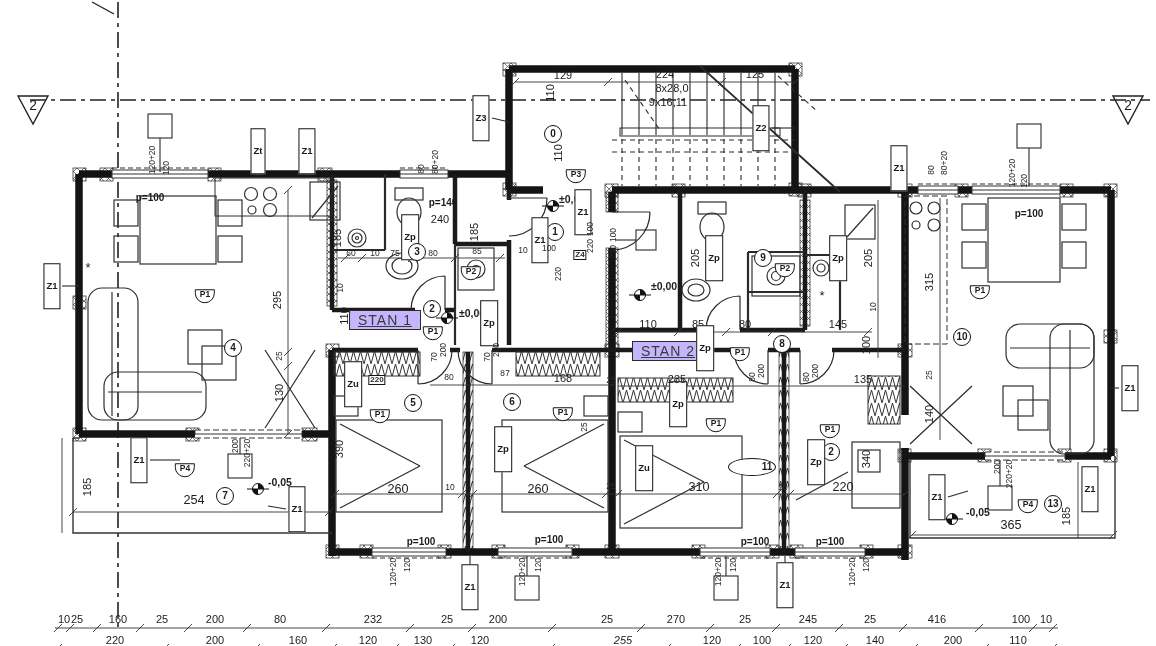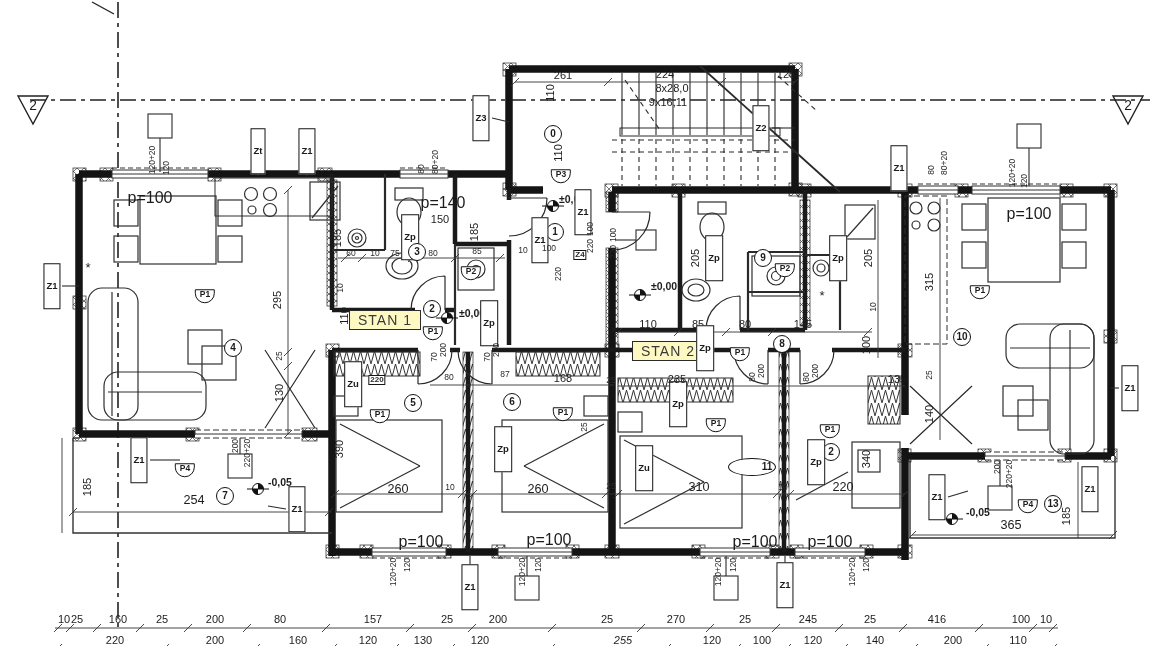--- a/index.html
+++ b/index.html
@@ -8,22 +8,22 @@
   svg{position:absolute;left:0;top:0;}
   #labels{position:absolute;left:0;top:0;width:1156px;height:646px;}
   .lb{position:absolute;transform:translate(-50%,-50%);font-size:11px;color:#1c1c1c;
       white-space:nowrap;line-height:1;}
   .v{transform:translate(-50%,-50%) rotate(-90deg);}
   .sm{font-size:8.5px;color:#2a2a2a;}
   .m{border:1.5px solid #141414;background:#fff;padding:17px 2px;font-size:9.5px;font-weight:bold;}
   .m.sm{font-size:8px;padding:0 1px;}
   .c{border:1.6px solid #141414;background:#fff;border-radius:50%;width:16px;height:16px;
      line-height:15px;text-align:center;font-weight:bold;font-size:10px;padding:0;}
-  .r{border:1.5px solid #2b2b2b;background:#fef9c3;padding:2px 8px;font-size:14px;color:#3a3a3a;letter-spacing:1px;}
-  .n{font-size:16px;}
+  .r{border:1.5px solid #2b2b2b;background:#c4b5fd;padding:2px 8px;font-size:14px;color:#3a3a3a;letter-spacing:1px;text-decoration:underline;}
+  .n{font-size:10px;font-weight:bold;}
   .l{font-size:10.5px;font-weight:bold;}
   .p{border:1.4px solid #141414;border-top:1.4px solid #141414;border-radius:0 0 20px 20px;
      padding:0 4px 3px;font-size:8.5px;font-weight:bold;background:#fff;}
 </style>
 </head>
 <body>
 
 <div id="stage">
 <svg width="1156" height="646" viewBox="0 0 1156 646">
   <defs>
@@ -393,29 +393,29 @@
     <line x1="55" y1="628" x2="1058" y2="628"></line>
     <path d="M54,632 L62,624 M66,632 L74,624 M93,632 L101,624 M136,632 L144,624 M184,632 L192,624 M243,632 L251,624 M322,632 L330,624 M406,632 L414,624 M468,632 L476,624 M548,632 L556,624 M637,632 L645,624 M706,632 L714,624 M772,632 L780,624 M835,632 L843,624 M899,632 L907,624 M975,632 L983,624 M1029,632 L1037,624 M1049,632 L1057,624"></path>
     <line x1="55" y1="648" x2="1058" y2="648"></line>
     <path d="M54,652 L62,644 M161,652 L169,644 M252,652 L260,644 M329,652 L337,644 M391,652 L399,644 M447,652 L455,644 M547,652 L555,644 M663,652 L671,644 M733,652 L741,644 M783,652 L791,644 M840,652 L848,644 M910,652 L918,644 M981,652 L989,644 M1049,652 L1057,644"></path>
   </g>
 </svg>
 
 <div id="labels">
       <div class="lb d" style="font-size: 13.75px; left: 33px; top: 106px;">2</div>
       <div class="lb d" style="font-size: 13.75px; left: 1128px; top: 106px;">2</div>
-      <div class="lb d" style="left: 563px; top: 75px;">261</div>
+      <div class="lb d" style="left: 563px; top: 75px;">129</div>
       <div class="lb d" style="left: 665px; top: 74px;">224</div>
       <div class="lb d" style="left: 672px; top: 88px;">8x28,0</div>
       <div class="lb d" style="left: 668px; top: 102px;">9x16,11</div>
-      <div class="lb d" style="left: 786px; top: 74px;">125</div>
+      <div class="lb d" style="left: 755px; top: 74px;">125</div>
       <div class="lb v" style="left: 550px; top: 93px;">110</div>
       <div class="lb c" style="left: 553px; top: 134px;">0</div>
       <div class="lb v" style="left: 558px; top: 153px;">110</div>
-      <div class="lb p" style="left: 561px; top: 176px; text-align: right;">P3</div>
+      <div class="lb p" style="left: 576px; top: 176px; text-align: right;">P3</div>
       <div class="lb l" style="left: 572px; top: 199px;">±0,04</div>
       <div class="lb m" style="left: 481px; top: 118px;">Z3</div>
       <div class="lb m" style="left: 761px; top: 128px;">Z2</div>
       <div class="lb v sm" style="left: 152px; top: 160px;">120+20</div>
       <div class="lb v sm" style="left: 166px; top: 168px;">120</div>
       <div class="lb m" style="left: 258px; top: 151px;">Zt</div>
       <div class="lb m" style="left: 307px; top: 151px;">Z1</div>
       <div class="lb n" style="left: 150px; top: 198px;">p=100</div>
       <div class="lb m" style="left: 52px; top: 286px;">Z1</div>
       <div class="lb v sm" style="left: 421px; top: 169px;">80</div>
@@ -423,21 +423,21 @@
       <div class="lb p" style="left: 205px; top: 296px;">P1</div>
       <div class="lb c" style="left: 233px; top: 348px;">4</div>
       <div class="lb d" style="font-size: 13.2px; left: 88px; top: 268px;">*</div>
       <div class="lb v" style="left: 277px; top: 300px;">295</div>
       <div class="lb v sm" style="left: 279px; top: 356px;">25</div>
       <div class="lb v" style="left: 279px; top: 393px;">130</div>
       <div class="lb v sm" style="left: 340px; top: 288px;">10</div>
       <div class="lb v" style="left: 344px; top: 316px;">110</div>
       <div class="lb v" style="left: 337px; top: 238px;">185</div>
       <div class="lb n" style="left: 443px; top: 203px;">p=140</div>
-      <div class="lb d" style="left: 440px; top: 219px;">150</div>
+      <div class="lb d" style="left: 440px; top: 219px;">240</div>
       <div class="lb m" style="left: 410px; top: 237px;">Zp</div>
       <div class="lb c" style="left: 417px; top: 252px;">3</div>
       <div class="lb d sm" style="left: 351px; top: 253px;">60</div>
       <div class="lb d sm" style="left: 375px; top: 253px;">10</div>
       <div class="lb d sm" style="left: 395px; top: 253px;">75</div>
       <div class="lb d sm" style="left: 433px; top: 253px;">80</div>
       <div class="lb d sm" style="left: 477px; top: 251px;">85</div>
       <div class="lb v" style="left: 474px; top: 232px;">185</div>
       <div class="lb p" style="left: 471px; top: 273px;">P2</div>
       <div class="lb c" style="left: 432px; top: 309px;">2</div>
@@ -460,21 +460,21 @@
       <div class="lb v" style="left: 695px; top: 258px;">205</div>
       <div class="lb m" style="left: 714px; top: 258px;">Zp</div>
       <div class="lb c" style="left: 763px; top: 258px;">9</div>
       <div class="lb p" style="left: 785px; top: 270px;">P2</div>
       <div class="lb m" style="left: 838px; top: 258px;">Zp</div>
       <div class="lb v" style="left: 868px; top: 258px;">205</div>
       <div class="lb d" style="font-size: 13.2px; left: 822px; top: 296px;">*</div>
       <div class="lb d" style="left: 648px; top: 324px;">110</div>
       <div class="lb d" style="left: 698px; top: 324px;">85</div>
       <div class="lb d" style="left: 745px; top: 324px;">80</div>
-      <div class="lb d" style="left: 803px; top: 324px;">145</div>
+      <div class="lb d" style="left: 838px; top: 324px;">145</div>
       <div class="lb r" style="left: 668px; top: 351px;">STAN 2</div>
       <div class="lb m" style="left: 705px; top: 348px;">Zp</div>
       <div class="lb p" style="left: 740px; top: 354px;">P1</div>
       <div class="lb c" style="left: 782px; top: 344px;">8</div>
       <div class="lb v sm" style="left: 873px; top: 307px;">10</div>
       <div class="lb v" style="left: 866px; top: 345px;">100</div>
       <div class="lb m" style="left: 899px; top: 168px;">Z1</div>
       <div class="lb v sm" style="left: 931px; top: 170px;">80</div>
       <div class="lb v sm" style="left: 944px; top: 163px;">80+20</div>
       <div class="lb v sm" style="left: 1012px; top: 173px;">120+20</div>
@@ -482,21 +482,21 @@
       <div class="lb n" style="left: 1029px; top: 214px;">p=100</div>
       <div class="lb v" style="left: 929px; top: 282px;">315</div>
       <div class="lb p" style="left: 980px; top: 292px;">P1</div>
       <div class="lb c" style="left: 962px; top: 337px;">10</div>
       <div class="lb v sm" style="left: 929px; top: 375px;">25</div>
       <div class="lb v" style="left: 929px; top: 414px;">140</div>
       <div class="lb m" style="left: 1130px; top: 388px;">Z1</div>
       <div class="lb m" style="left: 353px; top: 384px;">Zu</div>
       <div class="lb m sm" style="left: 377px; top: 380px;">220</div>
       <div class="lb d sm" style="left: 449px; top: 377px;">80</div>
-      <div class="lb d sm" style="left: 505px; top: 374px;">87</div>
+      <div class="lb d sm" style="left: 505px; top: 374px; font-family: Liberation Mono, monospace;">87</div>
       <div class="lb d" style="left: 563px; top: 378px;">168</div>
       <div class="lb d sm" style="left: 611px; top: 380px;">25</div>
       <div class="lb v sm" style="left: 434px; top: 357px;">70</div>
       <div class="lb v sm" style="left: 443px; top: 350px;">200</div>
       <div class="lb v sm" style="left: 487px; top: 357px;">70</div>
       <div class="lb v sm" style="left: 496px; top: 350px;">200</div>
       <div class="lb c" style="left: 413px; top: 403px;">5</div>
       <div class="lb p" style="left: 380px; top: 416px;">P1</div>
       <div class="lb v" style="left: 339px; top: 449px;">390</div>
       <div class="lb d" style="font-size: 12.65px; left: 398px; top: 489px;">260</div>
@@ -504,21 +504,21 @@
       <div class="lb p" style="left: 563px; top: 414px;">P1</div>
       <div class="lb m" style="left: 503px; top: 449px;">Zp</div>
       <div class="lb v sm" style="left: 584px; top: 427px;">25</div>
       <div class="lb d" style="font-size: 12.65px; left: 538px; top: 489px;">260</div>
       <div class="lb d sm" style="left: 450px; top: 487px;">10</div>
       <div class="lb d sm" style="left: 611px; top: 486px;">25</div>
       <div class="lb n" style="left: 421px; top: 542px;">p=100</div>
       <div class="lb n" style="left: 549px; top: 540px;">p=100</div>
       <div class="lb m" style="left: 678px; top: 404px;">Zp</div>
       <div class="lb d" style="left: 677px; top: 379px;">235</div>
-      <div class="lb d" style="left: 863px; top: 379px; margin-left: 34px;">135</div>
+      <div class="lb d" style="left: 863px; top: 379px;">135</div>
       <div class="lb v sm" style="left: 752px; top: 377px;">80</div>
       <div class="lb v sm" style="left: 761px; top: 371px;">200</div>
       <div class="lb v sm" style="left: 806px; top: 377px;">80</div>
       <div class="lb v sm" style="left: 815px; top: 371px;">200</div>
       <div class="lb p" style="left: 716px; top: 425px;">P1</div>
       <div class="lb c" style="left: 752px; top: 467px; padding-left: 30px;">11</div>
       <div class="lb m" style="left: 644px; top: 468px;">Zu</div>
       <div class="lb d" style="font-size: 12.65px; left: 699px; top: 487px;">310</div>
       <div class="lb d sm" style="left: 783px; top: 487px;">10</div>
       <div class="lb d" style="font-size: 12.65px; left: 843px; top: 487px;">220</div>
@@ -555,21 +555,21 @@
       <div class="lb v" style="left: 1066px; top: 516px;">185</div>
       <div class="lb m" style="left: 1090px; top: 489px;">Z1</div>
       <div class="lb v sm" style="left: 997px; top: 467px;">200</div>
       <div class="lb v sm" style="left: 1009px; top: 474px;">220+20</div>
       <div class="lb d" style="left: 64px; top: 619px;">10</div>
       <div class="lb d" style="left: 77px; top: 619px;">25</div>
       <div class="lb d" style="left: 118px; top: 619px;">160</div>
       <div class="lb d" style="left: 162px; top: 619px;">25</div>
       <div class="lb d" style="left: 215px; top: 619px;">200</div>
       <div class="lb d" style="left: 280px; top: 619px;">80</div>
-      <div class="lb d" style="left: 373px; top: 619px;">157</div>
+      <div class="lb d" style="left: 373px; top: 619px;">232</div>
       <div class="lb d" style="left: 447px; top: 619px;">25</div>
       <div class="lb d" style="left: 498px; top: 619px;">200</div>
       <div class="lb d" style="left: 607px; top: 619px;">25</div>
       <div class="lb d" style="left: 676px; top: 619px;">270</div>
       <div class="lb d" style="left: 745px; top: 619px;">25</div>
       <div class="lb d" style="left: 808px; top: 619px;">245</div>
       <div class="lb d" style="left: 870px; top: 619px;">25</div>
       <div class="lb d" style="left: 937px; top: 619px;">416</div>
       <div class="lb d" style="left: 1021px; top: 619px;">100</div>
       <div class="lb d" style="left: 1046px; top: 619px;">10</div>

